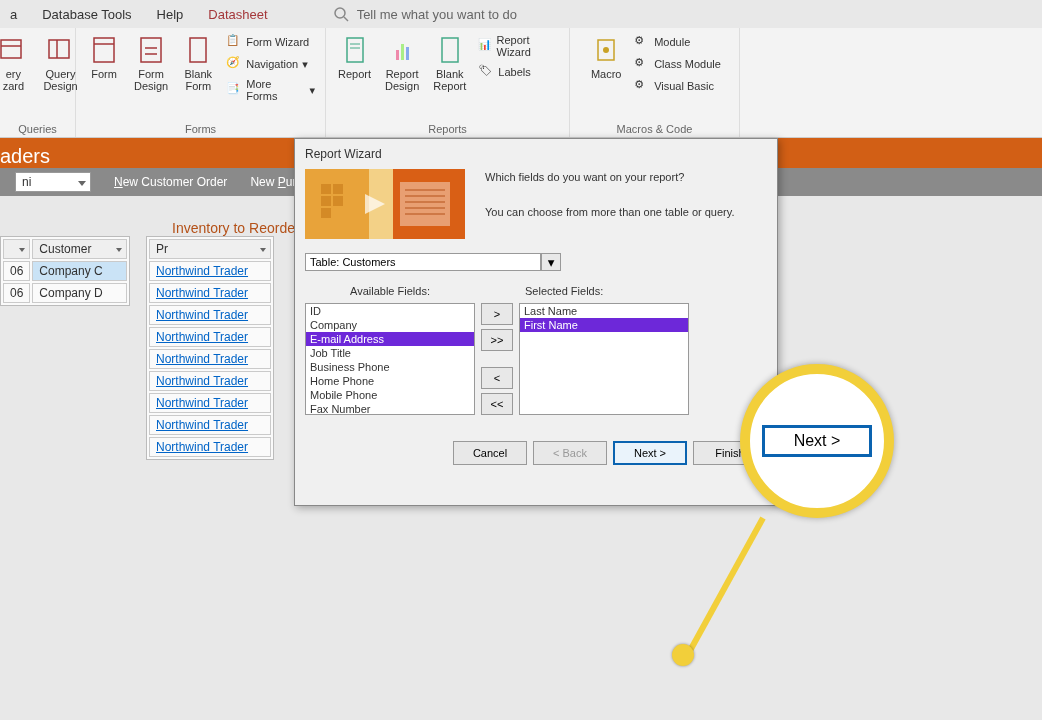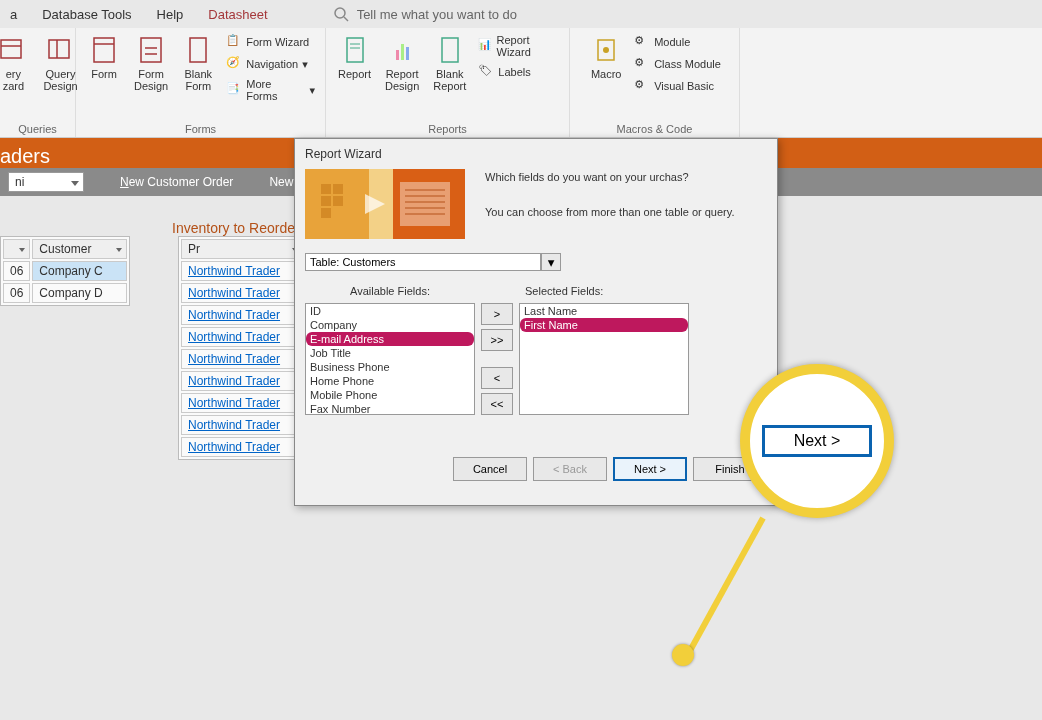--- a/index.html
+++ b/index.html
@@ -20,58 +20,58 @@
 .ribbon-btn { display: flex; flex-direction: column; align-items: center; padding: 2px 4px; cursor: pointer; text-align: center; font-size: 11px; gap: 2px; }
 .ribbon-btn .ico { width: 32px; height: 32px; display: flex; align-items: center; justify-content: center; }
 .ribbon-col { display: flex; flex-direction: column; gap: 2px; font-size: 11px; }
 .ribbon-col-item { display: flex; align-items: center; gap: 4px; padding: 2px; cursor: pointer; }
 .ribbon-col-item .smico { width: 16px; height: 16px; }
 
 
 .banner { height: 30px; background: #d25f15; color: #fff; font-size: 20px; padding-left: 0; display: flex; align-items: flex-end; }
 
 
-.subbar { height: 28px; background: #8a8a8a; display: flex; align-items: center; gap: 36px; padding-left: 8px; color: #fff; font-size: 12px; }
+.subbar { height: 28px; background: #8a8a8a; display: flex; align-items: center; gap: 23px; padding-left: 15px; color: #fff; font-size: 12px; }
 .subbar .combo { background: #fff; color: #333; padding: 2px 20px 2px 6px; border: 1px solid #999; position: relative; width: 76px; }
 .subbar .combo::after { content:""; position:absolute; right:4px; top:8px; border-left:4px solid transparent; border-right:4px solid transparent; border-top:5px solid #666; }
 .subbar a { color: #fff; text-decoration: none; }
 .subbar a span.u { text-decoration: underline; }
 
 
 .main { position: relative; height: 524px; background: #ededed; }
 .section-label { position: absolute; left: 172px; top: 24px; color: #b85319; font-size: 14px; }
 
 
 .grid { position: absolute; border: 1px solid #bfbfbf; background: #fff; font-size: 12px; }
 .grid th, .grid td { border: 1px solid #cfcfcf; padding: 2px 6px; text-align: left; white-space: nowrap; }
 .grid th { background: #f4f4f4; font-weight: normal; position: relative; padding-right: 11px; }
 .grid th::after { content:""; position:absolute; right:4px; top:8px; border-left:3px solid transparent; border-right:3px solid transparent; border-top:4px solid #666; }
 .grid1 { left: 0; top: 40px; width: 130px; }
 .grid1 td.sel { background: #cfe8fb; }
-.grid2 { left: 178px; top: 40px; width: 128px; }
+.grid2 { left: 146px; top: 40px; width: 128px; }
 .grid2 td a { color: #0066cc; text-decoration: underline; cursor: pointer; }
 
 
 .dialog { position: absolute; left: 294px; top: 138px; width: 484px; height: 368px; background: #f0f0f0; border: 1px solid #888; box-shadow: 2px 2px 8px rgba(0,0,0,.3); z-index: 10; }
 .dialog-title { padding: 8px 10px; font-size: 12px; }
 .dialog-body { padding: 0 10px; }
 .wiz-head { display: flex; gap: 20px; margin-bottom: 14px; }
 .wiz-img { width: 160px; height: 70px; background: linear-gradient(90deg,#e8a33a 0 40%,#f3d187 40% 55%,#d95f15 55% 100%); display:flex; align-items:center; justify-content:center; }
 .wiz-text { font-size: 11px; flex: 1; padding-top: 0; line-height: 1.6; }
 .fld-label { font-size: 11px; margin: 6px 0 2px; }
 .combo2 { display:flex;justify-content:space-between; }
 .combo2 input { flex:1; border:1px solid #999; padding:2px 4px; font-size:11px; background:#fff; }
 .combo2 button { width:20px; border:1px solid #999; background:#e8e8e8; }
 .two-col { display:flex; gap: 6px; margin-top: 4px; }
 .listbox { width: 170px; height: 112px; border:1px solid #999; background:#fff; overflow-y:scroll; font-size:11px; }
 .listbox div { padding: 1px 4px; }
-.listbox div.sel { background:#be185d; color:#fff;border-radius:6px; }
+.listbox div.sel { background:#6d28d9; color:#fff; }
 .movebtns { display:flex; flex-direction:column; gap:4px; justify-content:flex-start; padding-top:0; }
 .movebtns button { width:32px; height:22px; border:1px solid #999; background:#e8e8e8; font-size:11px; }
-.dlg-buttons { display:flex; gap:6px; justify-content:flex-end; margin-top: 42px; }
+.dlg-buttons { display:flex; gap:6px; justify-content:flex-end; margin-top: 26px; }
 .dlg-buttons button { width:74px; height:24px; border:1px solid #999; background:#e8e8e8; font-size:11px; }
 .dlg-buttons button.primary { border:2px solid #0a63b0; background:#eaf3fb; }
 .dlg-buttons button:disabled { color:#999; }
 
 
 .lens { position:absolute; left:740px; top:168px; width:154px; height:154px; border-radius:50%; background:#fff; border:10px solid #f2cf3a; box-shadow:0 0 6px rgba(0,0,0,.3); z-index:30; overflow:hidden; display:flex; align-items:center; justify-content:center; }
 .lens-inner { transform: scale(1.0); }
 .lens-inner button { width:110px; height:32px; border:3px solid #0a63b0; background:#fff; font-size:16px; }
 .lens-line { position:absolute; left:668px; top:312px; width:108px; height:170px; z-index:25; }
 .lens-dot { position:absolute; left:672px; top:448px; width:22px; height:22px; background:#f2cf3a; border-radius:50%; z-index:26; box-shadow:0 0 3px rgba(0,0,0,.4); }
@@ -350,21 +350,21 @@
             <g stroke="#b5521a" stroke-width="1">
               <line x1="90" y1="14" x2="130" y2="14"></line>
               <line x1="90" y1="20" x2="130" y2="20"></line>
               <line x1="90" y1="26" x2="130" y2="26"></line>
               <line x1="90" y1="32" x2="130" y2="32"></line>
               <line x1="90" y1="38" x2="130" y2="38"></line>
             </g>
           </svg>
       </div>
       <div class="wiz-text">
-        <div>Which fields do you want on your urchas?</div><br>
+        <div>Which fields do you want on your report?</div><br>
         <div>You can choose from more than one table or query.</div>
       </div>
     </div>
 
     <div class="combo2" style="width:256px">
       <input readonly="" value="Table: Customers" style="">
       <button>▾</button>
     </div>
 
     <div style="display:flex; gap:50px; margin-top:8px;text-align:center;">

